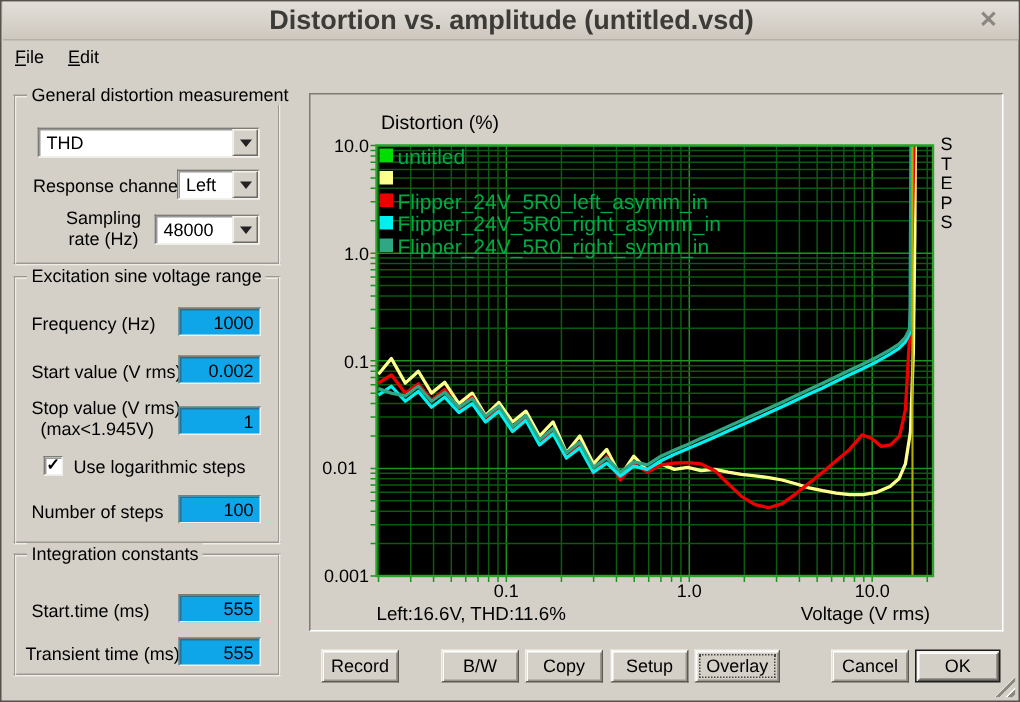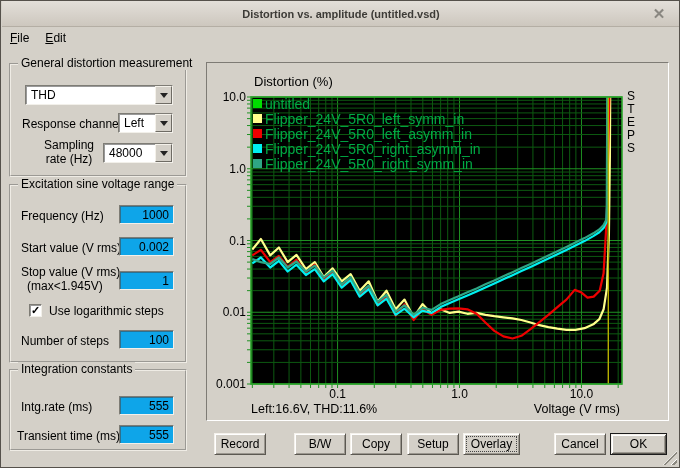--- a/index.html
+++ b/index.html
@@ -4,21 +4,21 @@
 <style>
   html,body{margin:0;padding:0;background:#9a9a9a;}
   *{box-sizing:border-box;}
   .window{position:relative;width:680px;height:468px;background:#d4d0c8;
     font-family:"Liberation Sans",sans-serif;font-size:12px;color:#000;
     border:1px solid #55514b;overflow:hidden;}
   
   .titlebar{position:absolute;left:1px;top:0;width:678px;height:26px;
     background:linear-gradient(#e3dfd9,#cdc7be);border-bottom:1px solid #b4aea4;
     display:flex;align-items:center;justify-content:center;}
-  .titlebar .title{font-weight:bold;font-size:11px;color:#3d3b37;}
+  .titlebar .title{font-weight:bold;font-size:18px;color:#3d3b37;}
   .close-x{position:absolute;right:12px;top:4px;width:18px;height:18px;
     color:#8a8781;font-size:15px;font-weight:bold;text-align:center;line-height:18px;cursor:default;}
   
   .menubar{position:absolute;left:1px;top:27px;width:678px;height:20px;display:flex;align-items:center;}
   .menuitem{padding:2px 8px;color:#000;}
   
   .group{position:absolute;border:2px groove #efece5;}
   .grouptitle{position:absolute;top:-9px;left:7px;background:#d4d0c8;padding:0 3px;white-space:nowrap;}
   .lbl{position:absolute;white-space:nowrap;}
   
@@ -110,21 +110,21 @@
   <div class="lbl" style="left:26px;top:278px;">(max&lt;1.945V)</div>
   <input class="field" style="left: 118px; top: 270px; width: 55px; height: 19px;" value="1">
   <div class="cb" style="left:28px;top:303px;">✓</div>
   <div class="lbl" style="left:48px;top:303px;">Use logarithmic steps</div>
   <div class="lbl" style="left:20px;top:333px;">Number of steps</div>
   <input class="field" style="left: 118px; top: 329px; width: 55px; height: 19px;" value="100">
 
   <div class="group" style="left:8px;top:368px;width:178px;height:82px;">
     <span class="grouptitle">Integration constants</span>
   </div>
-  <div class="lbl" style="left:20px;top:399px;">Intg.rate (ms)</div>
+  <div class="lbl" style="left:20px;top:399px;">Start.time (ms)</div>
   <input class="field" style="left: 118px; top: 395px; width: 55px; height: 19px;" value="555">
   <div class="lbl" style="left:16px;top:428px;">Transient time (ms)</div>
   <input class="field" style="left: 118px; top: 424px; width: 55px; height: 19px;" value="555">
 
   <div class="chartpanel">
     <svg id="plot" width="461" height="357">
         <rect x="44" y="34" width="371" height="287" fill="#000000"></rect>
         <line x1="45.34081068093011" y1="34" x2="45.34081068093011" y2="321" stroke="#0d5a11" stroke-width="1"></line>
         <line x1="45.34081068093011" y1="321" x2="45.34081068093011" y2="325" stroke="#1e9122" stroke-width="1"></line>
         <line x1="66.81391562087009" y1="34" x2="66.81391562087009" y2="321" stroke="#0d5a11" stroke-width="1"></line>
@@ -270,40 +270,39 @@
         <rect x="44" y="34" width="371" height="287" fill="none" stroke="#2aa52a" stroke-width="1.6"></rect>
       </svg>
     <div class="charttitle">Distortion (%)</div>
     <div class="legend">
         <div class="legrow">
           <span class="legsw" style="background: rgb(0, 221, 0);"></span>
           <span class="legtx" style="color: rgb(0, 170, 68);">untitled</span>
         </div>
         <div class="legrow">
           <span class="legsw" style="background: rgb(255, 255, 140);"></span>
-          <span class="legtx" style="color: rgb(0, 170, 68);">Flipper_24V_5R0_left_symm_in</span>
         </div>
         <div class="legrow">
           <span class="legsw" style="background: rgb(238, 0, 0);"></span>
           <span class="legtx" style="color: rgb(0, 170, 68);">Flipper_24V_5R0_left_asymm_in</span>
         </div>
         <div class="legrow">
           <span class="legsw" style="background: rgb(0, 240, 240);"></span>
           <span class="legtx" style="color: rgb(0, 170, 68);">Flipper_24V_5R0_right_asymm_in</span>
         </div>
         <div class="legrow">
           <span class="legsw" style="background: rgb(47, 166, 132);"></span>
           <span class="legtx" style="color: rgb(0, 170, 68);">Flipper_24V_5R0_right_symm_in</span>
         </div>
       </div>
     <div id="ylabs">
         <div class="ylab" style="left: 0px; top: 27px;">10.0</div>
         <div class="ylab" style="left: 0px; top: 98.75px;">1.0</div>
         <div class="ylab" style="left: 0px; top: 170.5px;">0.1</div>
-        <div class="ylab" style="left: 0px; top: 242.25px;">0.01</div>
+        <div class="ylab" style="left: 0px; top: 242.25px; text-align: center;">0.01</div>
         <div class="ylab" style="left: 0px; top: 314px;">0.001</div>
       </div>
     <div id="xlabs">
         <div class="xlab" style="left: 108.575px; top: 324px;">0.1</div>
         <div class="xlab" style="left: 230.518px; top: 324px;">1.0</div>
         <div class="xlab" style="left: 352.461px; top: 324px;">10.0</div>
       </div>
     <div class="status">Left:16.6V, THD:11.6%</div>
     <div class="xaxis-name">Voltage (V rms)</div>
     <div class="steps" id="stepslab">

